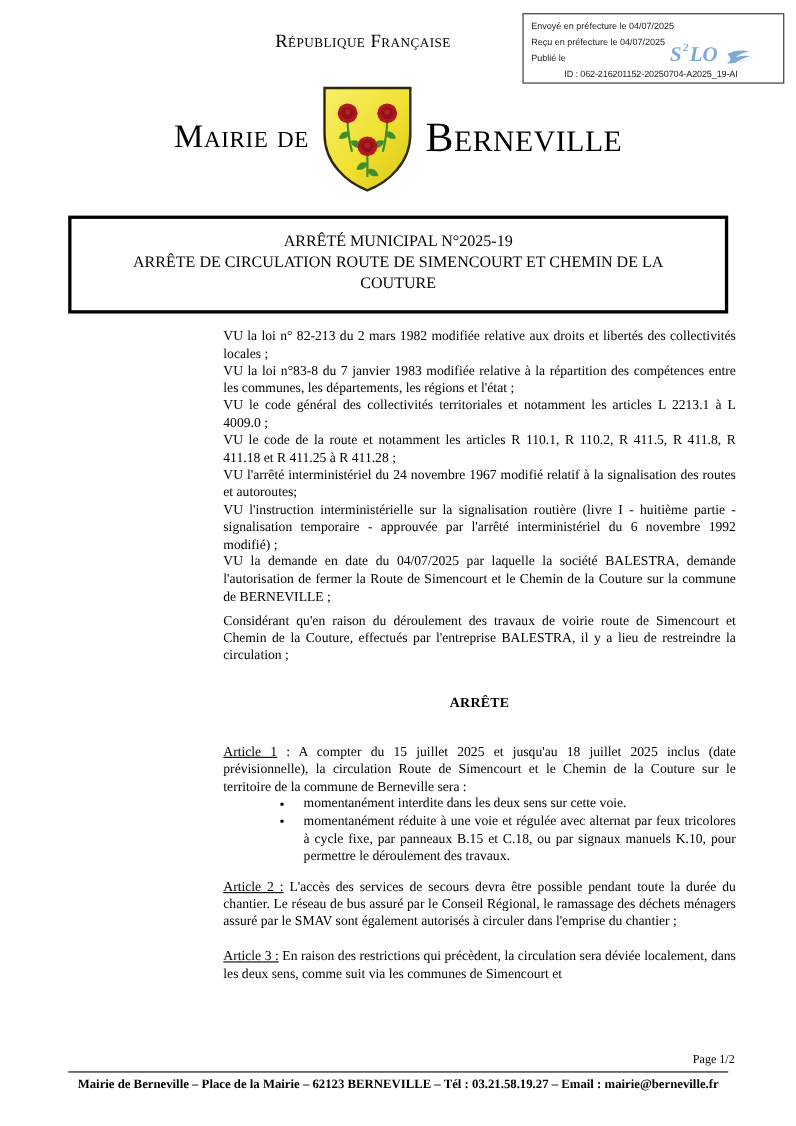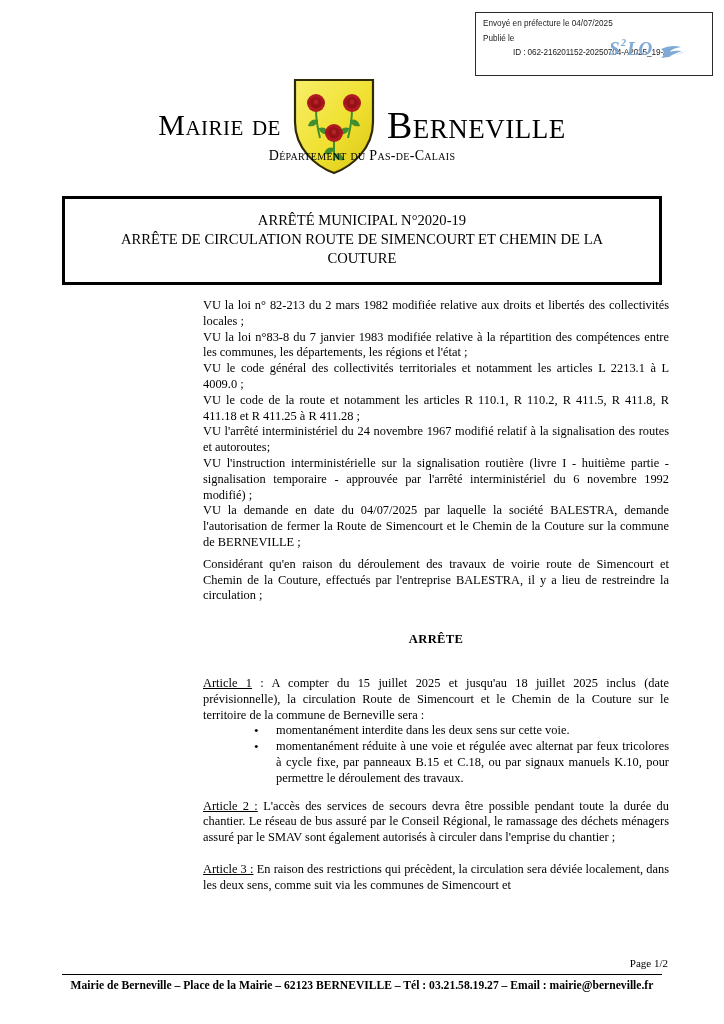--- a/index.html
+++ b/index.html
@@ -222,32 +222,34 @@
     font-weight: bold;
   }
 </style>
 </head>
 <body>
 
 <div class="page">
 
   <div class="stamp-box">
     <div class="stamp-line">Envoyé en préfecture le 04/07/2025</div>
+    <div class="stamp-line">Reçu en préfecture le 04/07/2025</div>
     <div class="stamp-line">Publié le</div>
     <div class="stamp-line stamp-id">ID : 062-216201152-20250704-A2025_19-AI</div>
     <svg class="slo-logo" viewBox="0 0 100 28">
       <text class="slo-text" x="0" y="20">S</text>
       <text class="slo-sup" x="12" y="11">2</text>
       <text class="slo-text" x="18" y="20">LO</text>
       <path d="M52 14 q10 -5 20 -2 q-8 1 -12 5 q7 -2 13 -1 q-9 3 -13 6 q12 -3 20 -8 q-12 8 -28 9 q6 -5 0 -9 z" fill="#7fa9d6"></path>
     </svg>
   </div>
 
   <div class="header">
 
+    <div class="rep-francaise">République Française</div>
 
     <div class="mairie-row">
       <span class="mairie-de">Mairie de</span>
 
       <svg class="blason" viewBox="0 0 86 100">
         <defs>
           <linearGradient id="shieldGrad" x1="0" y1="0" x2="1" y2="1">
             <stop offset="0%" stop-color="#f7ef6a"></stop>
             <stop offset="55%" stop-color="#f0e02f"></stop>
             <stop offset="100%" stop-color="#d9c614"></stop>
@@ -282,26 +284,25 @@
           <circle cx="43" cy="57" r="9" fill="#b01b20"></circle>
           <circle cx="43" cy="57" r="5.4" fill="#8c1217"></circle>
           <circle cx="43" cy="56" r="2.4" fill="#c73a3a"></circle>
           <path d="M34 57 q9 -13 18 0 q-9 7 -18 0 z" fill="#9c1318" opacity="0.55"></path>
         </g>
       </svg>
 
       <span class="commune-name">Berneville</span>
     </div>
 
-    <div class="departement">Département du Pas-de-Calais</div>
   </div>
 
   <div class="title-box">
     <div class="title-box-inner">
-      <span class="title-line">ARRÊTÉ MUNICIPAL N°2020-19</span>
+      <span class="title-line">ARRÊTÉ MUNICIPAL N°2025-19</span>
       <span class="title-line">ARRÊTE DE CIRCULATION ROUTE DE SIMENCOURT ET CHEMIN DE LA</span>
       <span class="title-line">COUTURE</span>
     </div>
   </div>
 
   <div class="body-text">
 
 
     <div class="gap-12"></div>
 

